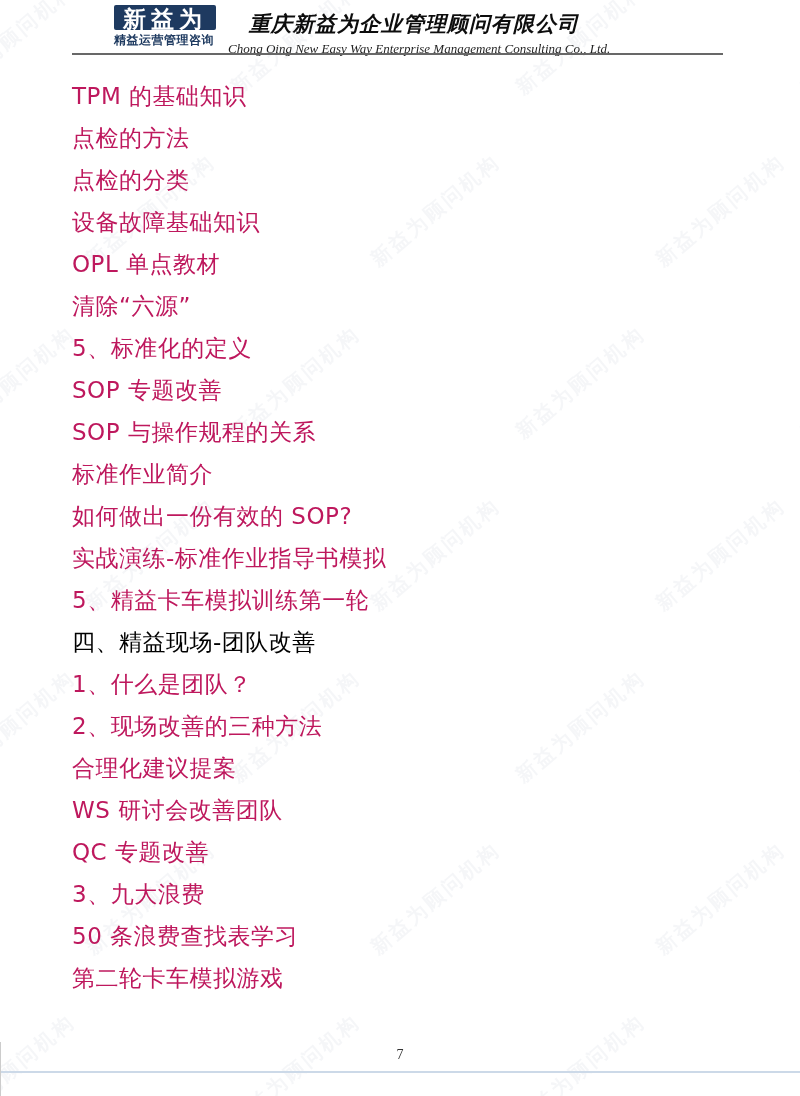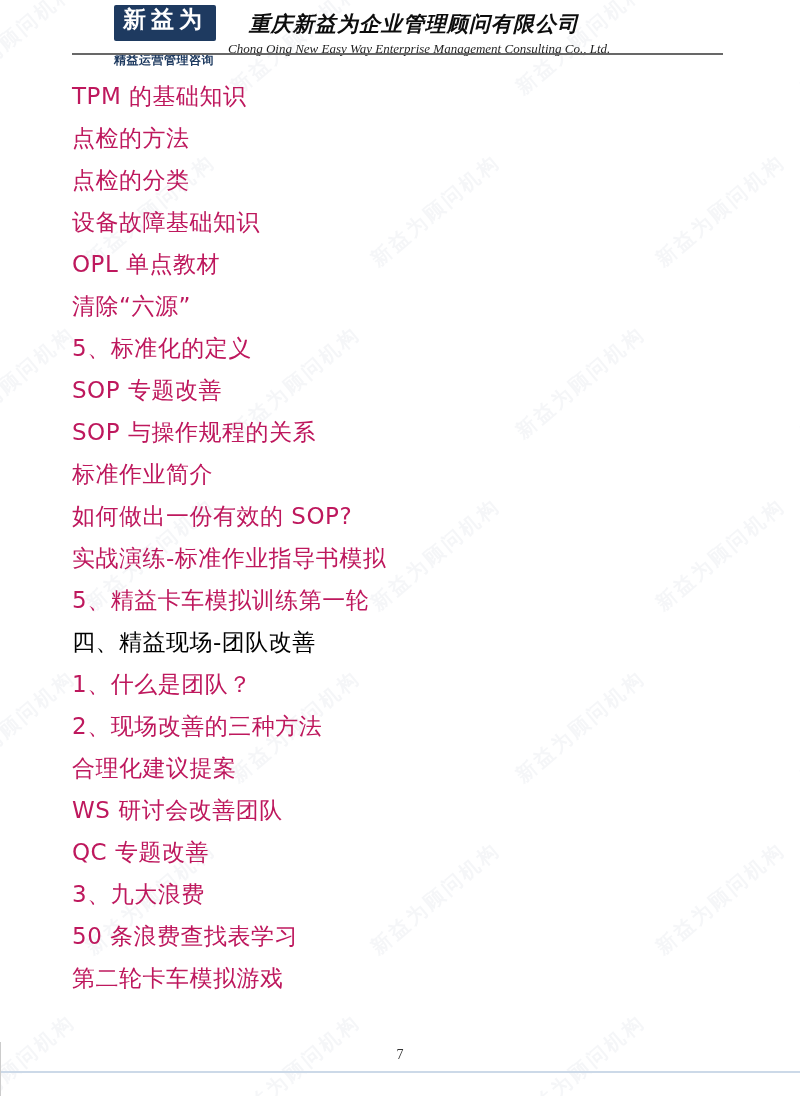--- a/index.html
+++ b/index.html
@@ -27,29 +27,29 @@
 
   
   .header { position: absolute; top: 0; left: 0; width: 100%; z-index: 2; }
   .logo { position: absolute; left: 114px; top: 5px; width: 102px; }
   .logo-main {
     background: #1e3a60;
     color: #ffffff;
     font-weight: 800;
     font-size: 23px;
     line-height: 28px;
-    height: 36px;
+    height: 25px;
     text-align: center;
     letter-spacing: 5px;
     border-radius: 2px;
     white-space: nowrap;
     overflow: hidden;
   }
   .logo-sub {
-    margin-top: 11px;
+    margin-top: 2px;
     color: #1e3a60;
     font-weight: bold;
     font-size: 12px;
     letter-spacing: 0.5px;
     white-space: nowrap;
     display: flex;
     align-items: flex-end;
     font-family: Liberation Serif, serif;
   }
   .logo-dot {

